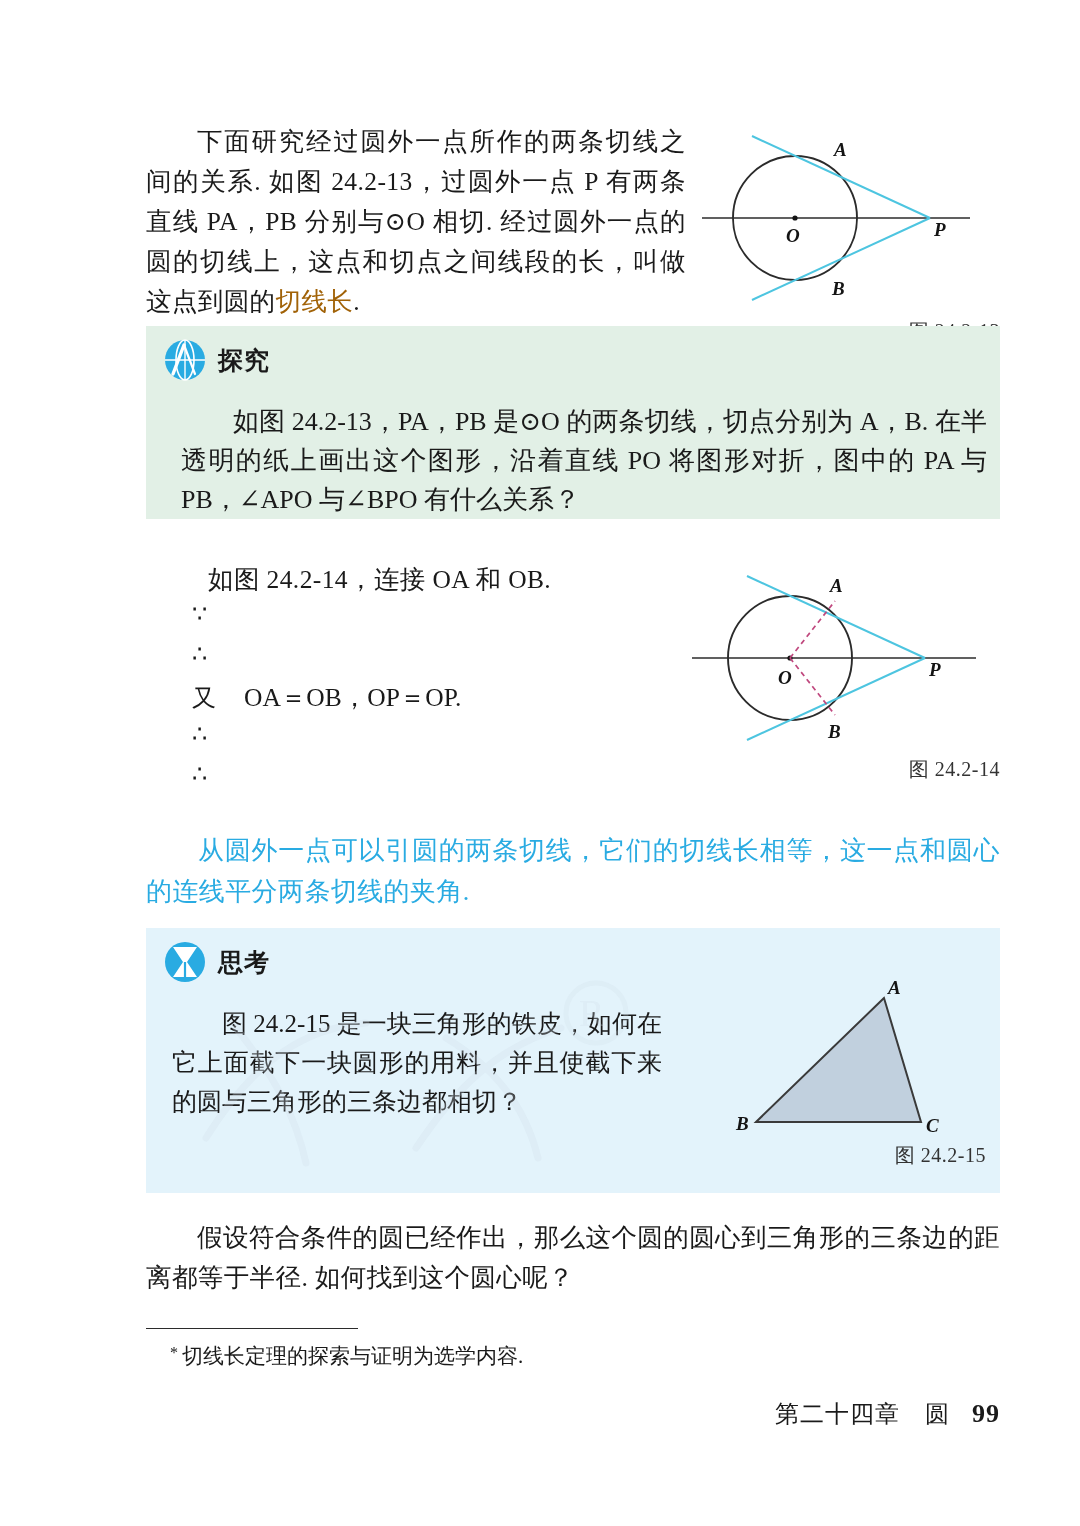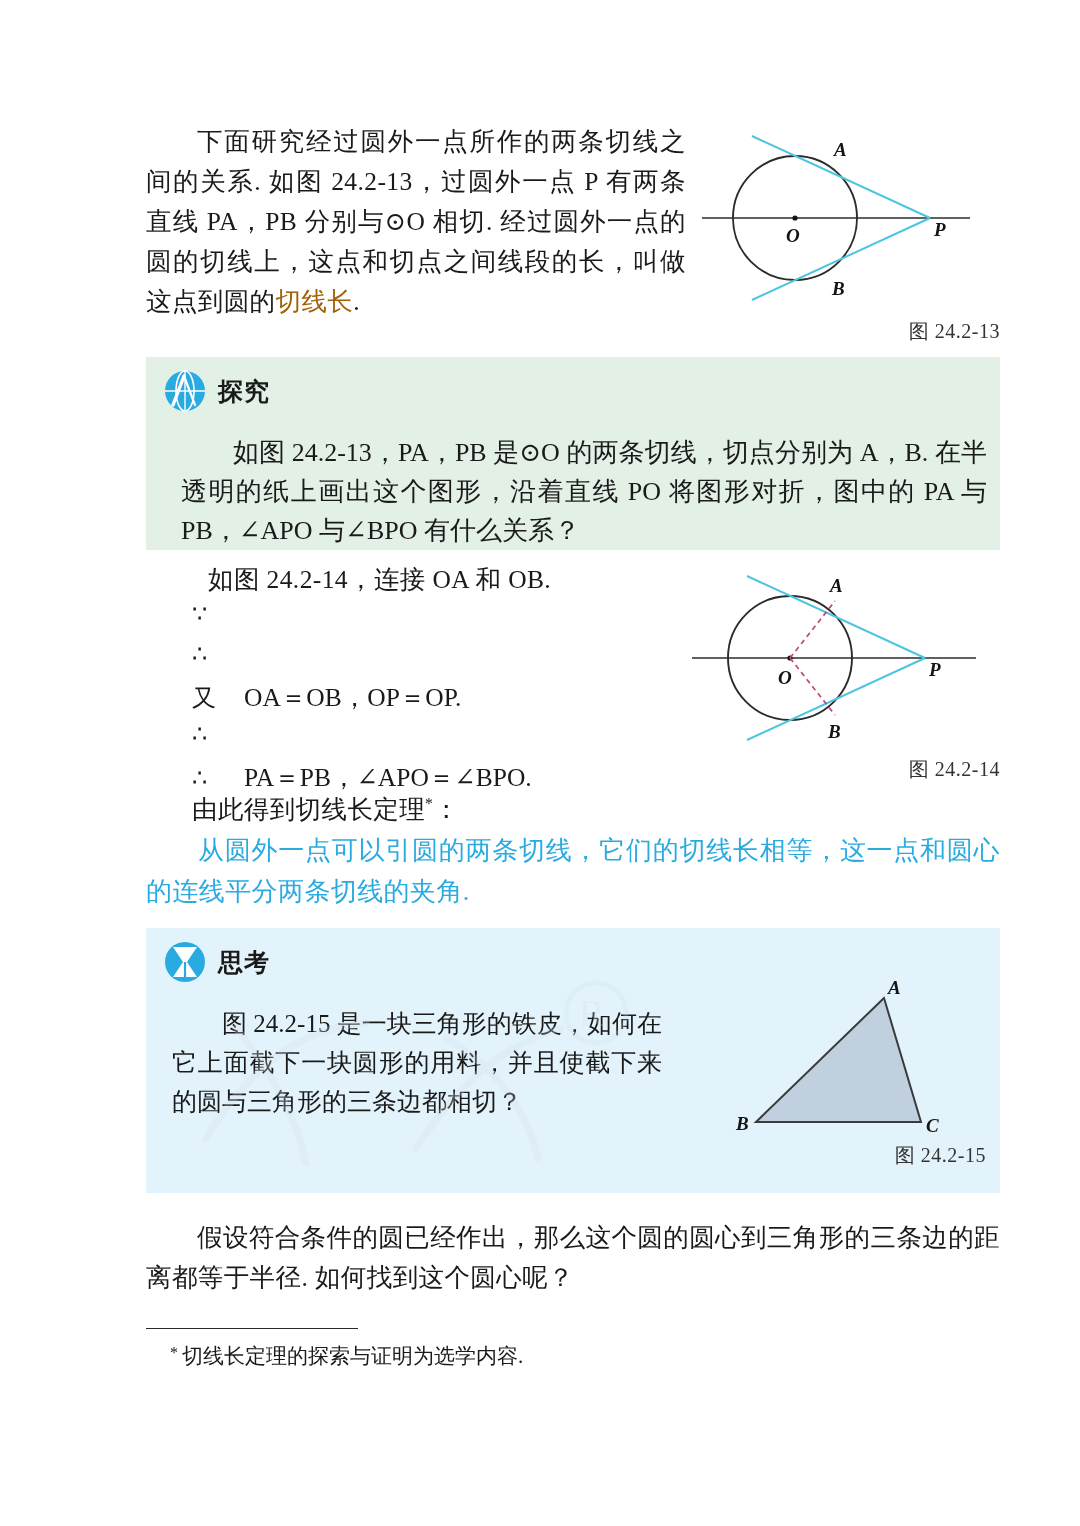--- a/index.html
+++ b/index.html
@@ -65,21 +65,21 @@
     text-align: right;
     font-size: 20px;
     color: #333;
     letter-spacing: 0.5px;
   }
 
   
   #explore-box {
     position: absolute;
     left: 146px;
-    top: 357px;
+    top: 326px;
     width: 854px;
     height: 193px;
     background: #e2f0e6;
     box-sizing: border-box;
   }
   .badge-row {
     position: absolute;
     left: 18px;
     top: 13px;
     display: flex;
@@ -307,21 +307,20 @@
     </div>
     <div class="proof-line">
       <span class="proof-sym">又</span>
       <span class="proof-body">OA＝OB，OP＝OP.</span>
     </div>
     <div class="proof-line">
       <span class="proof-sym">∴</span>
     </div>
     <div class="proof-line">
       <span class="proof-sym">∴</span>
-      <span class="proof-body">PA＝PB，∠APO＝∠BPO.</span>
     </div>
   </div>
 
   <div id="figure-2">
     <svg width="310" height="198" viewBox="0 0 310 198">
       <line x1="2" y1="100" x2="286" y2="100" stroke="#2b2b2b" stroke-width="1.6"></line>
       <circle cx="100" cy="100" r="62" fill="none" stroke="#2b2b2b" stroke-width="1.9"></circle>
       <circle cx="100" cy="100" r="2.6" fill="#141414"></circle>
       <line x1="57" y1="18" x2="235" y2="100" stroke="#4dc5e0" stroke-width="2"></line>
       <line x1="57" y1="182" x2="235" y2="100" stroke="#4dc5e0" stroke-width="2"></line>
@@ -329,23 +328,20 @@
       <line x1="100" y1="100" x2="145" y2="43" stroke="#c0487e" stroke-width="1.7" stroke-dasharray="5,4"></line>
       <line x1="100" y1="100" x2="145" y2="157" stroke="#c0487e" stroke-width="1.7" stroke-dasharray="5,4"></line>
       <text class="lbl" x="140" y="34">A</text>
       <text class="lbl" x="138" y="180">B</text>
       <text class="lbl" x="239" y="118">P</text>
       <text class="lbl" x="88" y="126">O</text>
     </svg>
     <div class="fig-caption" style="top:198px">图 24.2-14</div>
   </div>
 
-  <div class="para" id="theorem-lead">
-    <span>由此得到切线长定理</span><sup class="fn">*</sup><span>：</span>
-  </div>
   <div class="para" id="theorem-body">从圆外一点可以引圆的两条切线，它们的切线长相等，这一点和圆心的连线平分两条切线的夹角.</div>
 
   <div id="think-box">
 
     <svg class="watermark" style="left:20px;top:40px;width:700px;height:220px;position:absolute;" viewBox="0 0 700 220">
       <g fill="none" stroke="#cfdde8" stroke-width="7" opacity="0.55" stroke-linecap="round">
         <path d="M40 170 C90 90, 140 60, 200 55"></path>
         <path d="M70 60 C110 110, 130 150, 140 195"></path>
         <path d="M250 180 C290 120, 330 80, 395 60"></path>
         <path d="M280 70 C330 100, 360 140, 372 190"></path>
@@ -375,14 +371,17 @@
     </div>
   </div>
 
   <div class="para indent" id="para-closing">假设符合条件的圆已经作出，那么这个圆的圆心到三角形的三条边的距离都等于半径. 如何找到这个圆心呢？</div>
 
   <div id="footnote-rule"></div>
   <div id="footnote-text">
     <span class="fn-star">*</span><span>切线长定理的探索与证明为选学内容.</span>
   </div>
 
+  <div id="page-footer">
+    <span class="chapter">第二十四章　圆</span><span class="pageno">99</span>
+  </div>
 
 </div>
 
 </body></html>

